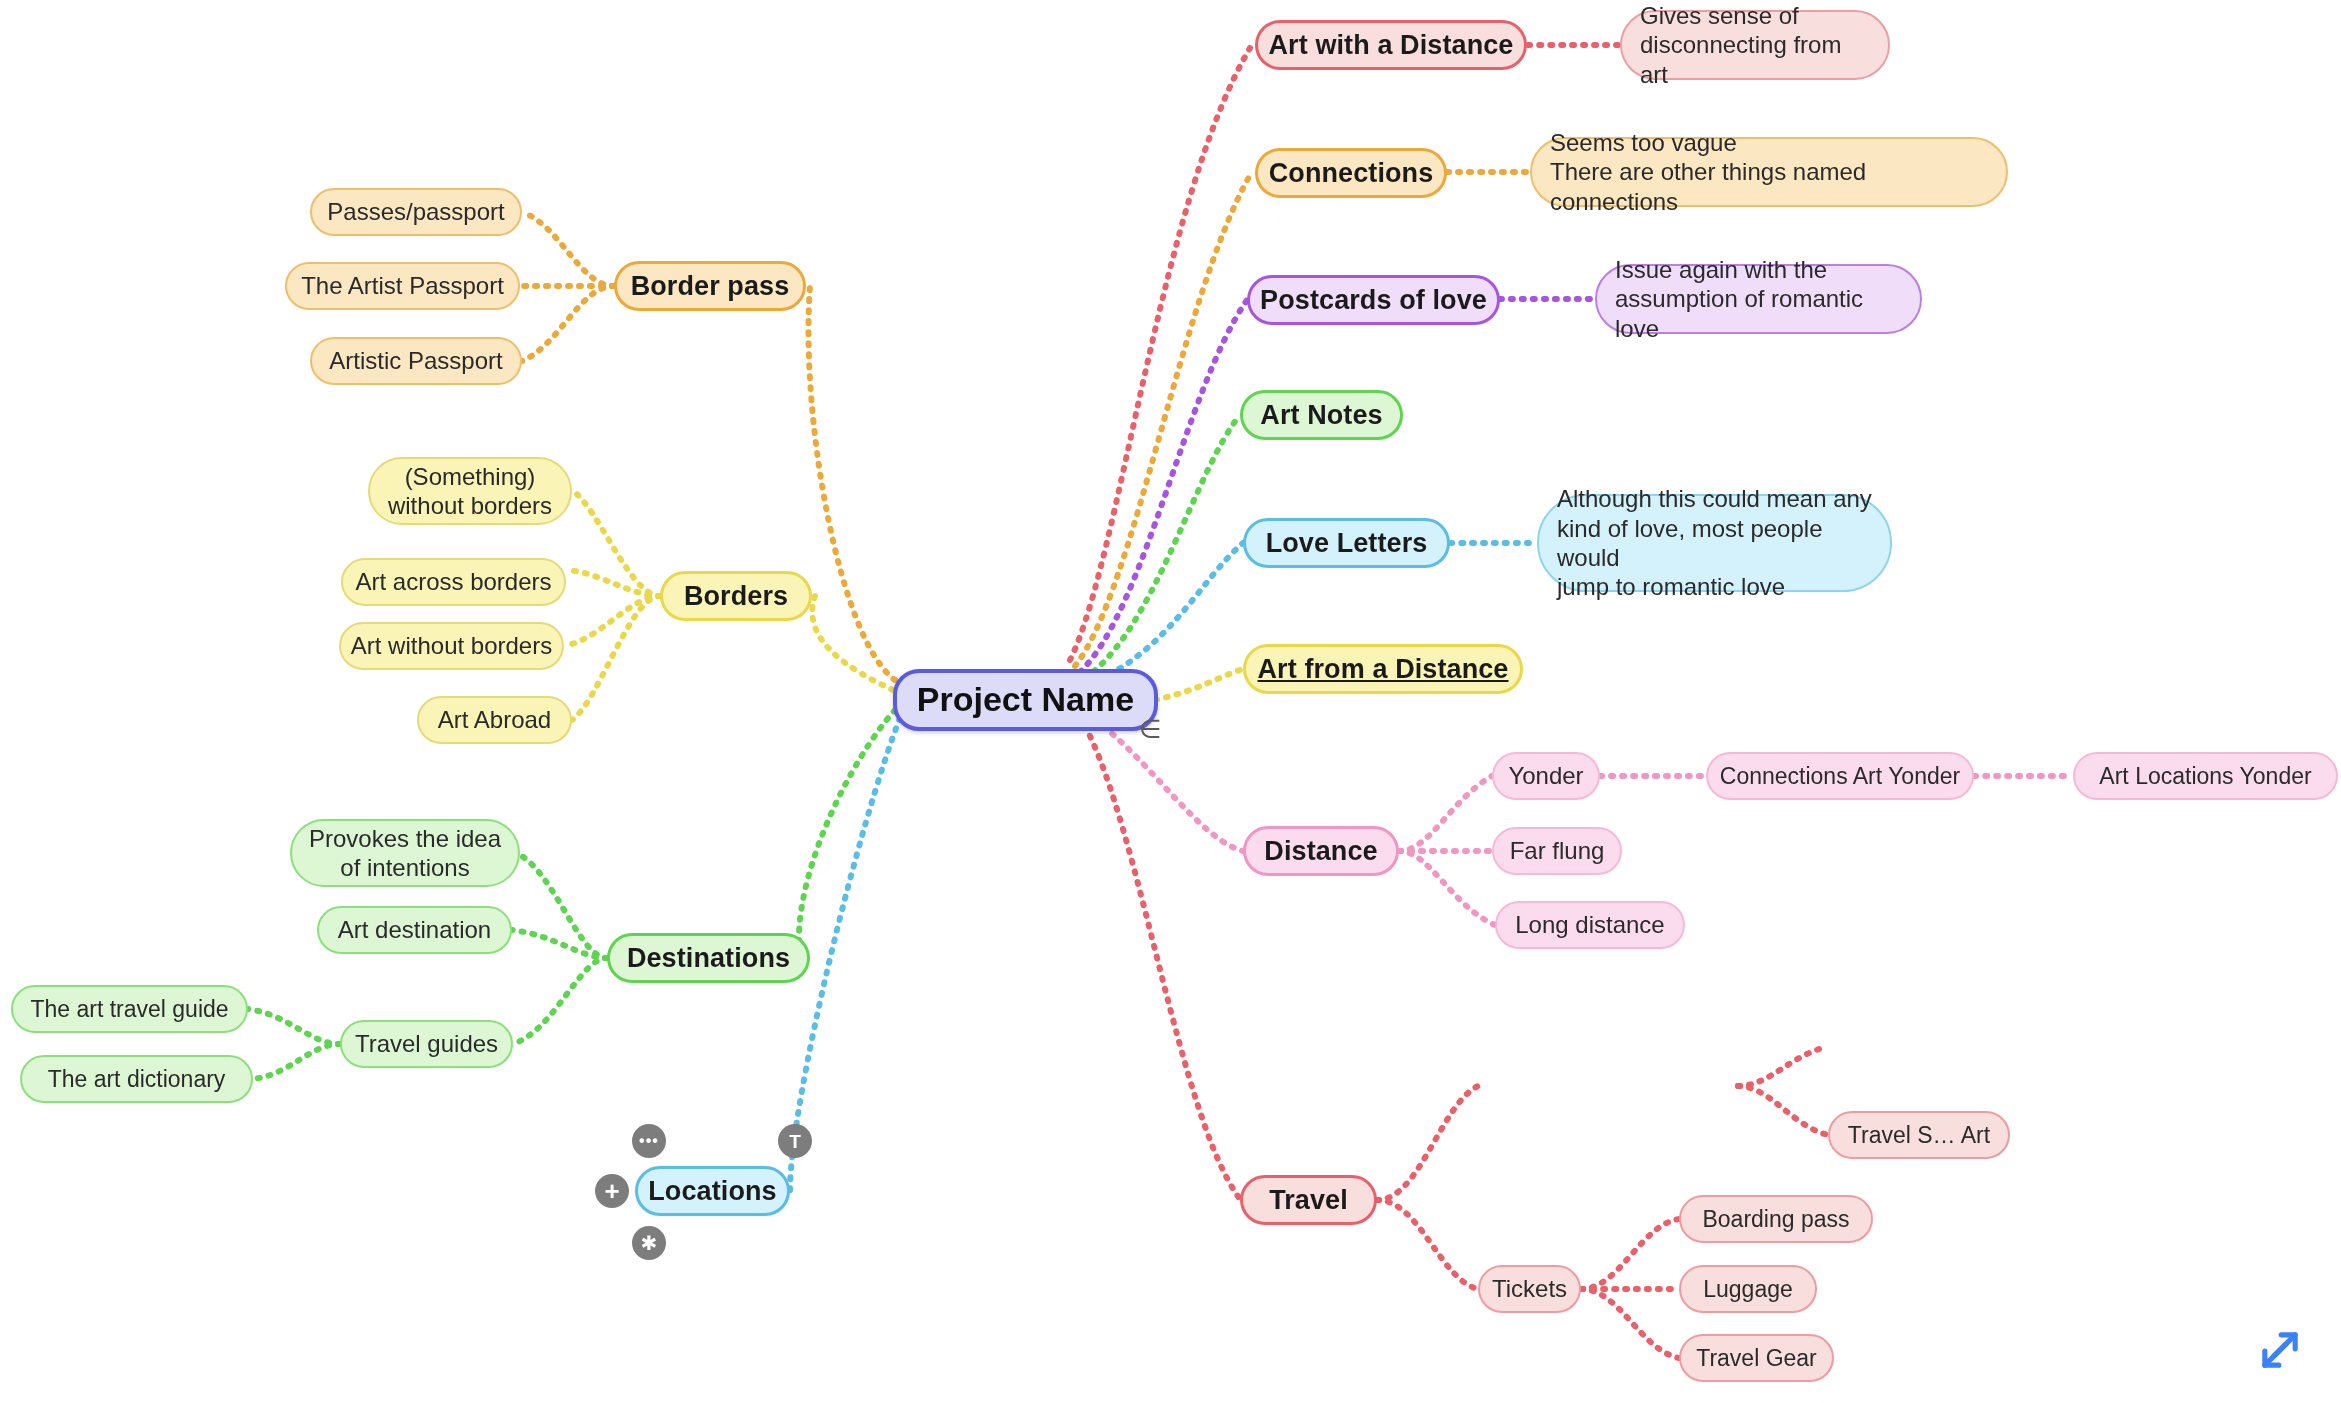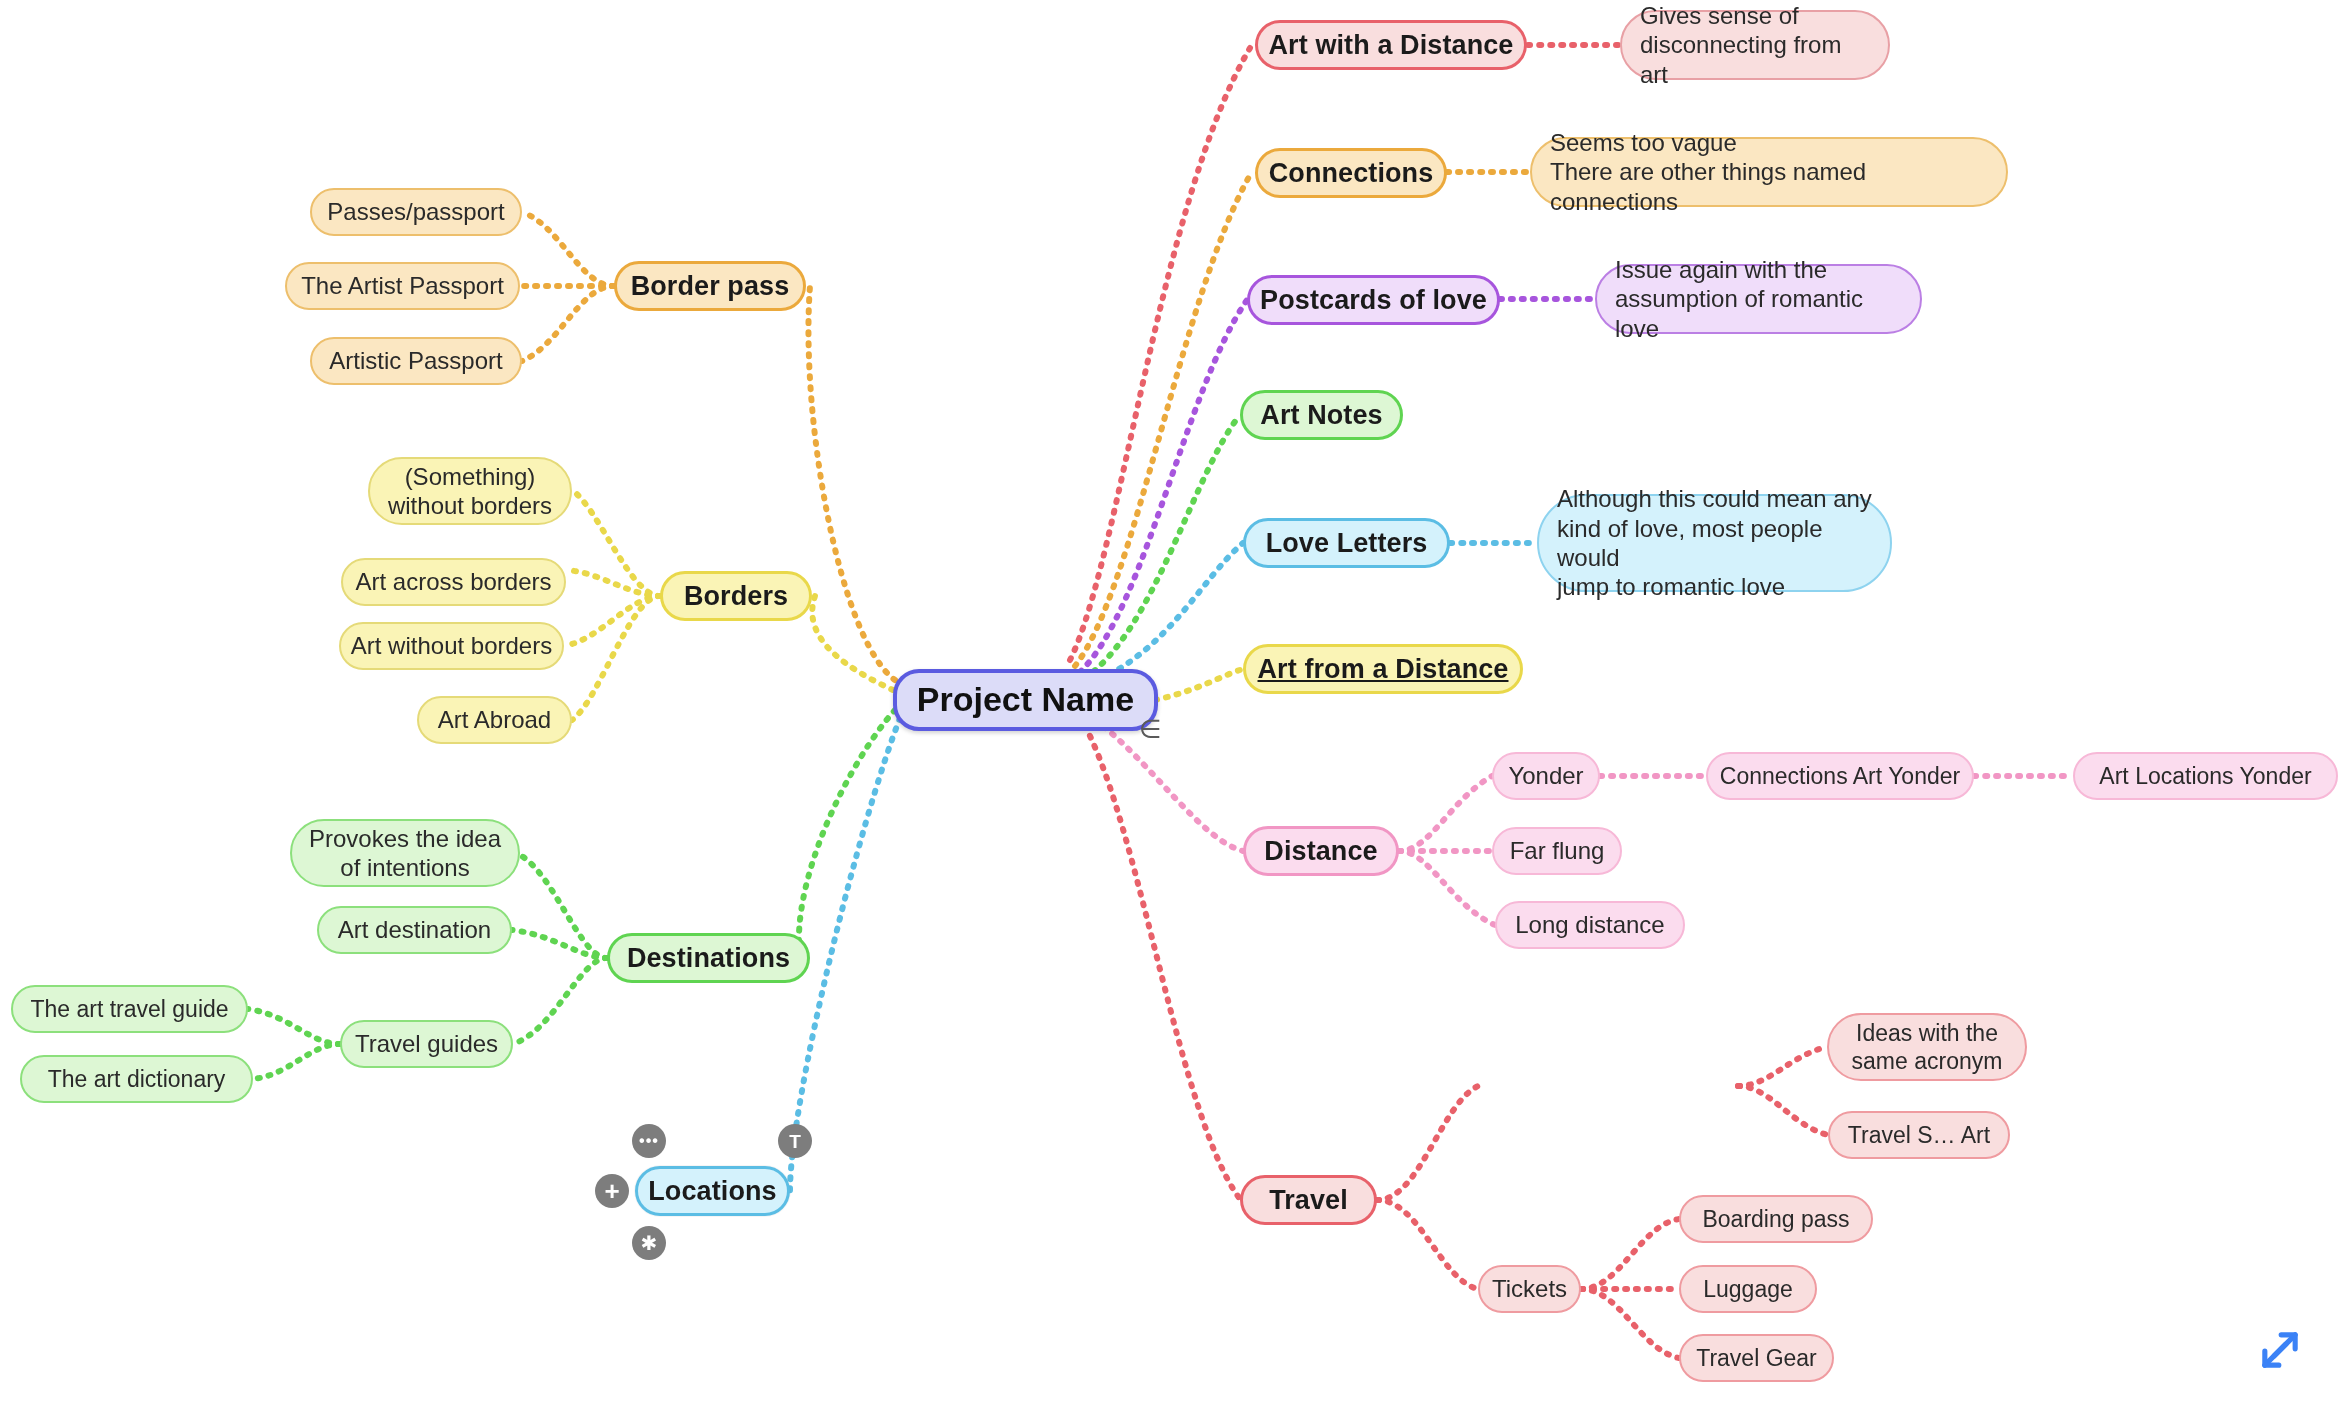--- a/index.html
+++ b/index.html
@@ -147,24 +147,20 @@
   <div class="node lvl2" style="left:1492px;top:827px;width:130px;height:48px;background:#fbdcee;border-color:#f7b8d7;">
     <span>Far flung</span>
   </div>
   <div class="node lvl2" style="left:1495px;top:901px;width:190px;height:48px;background:#fbdcee;border-color:#f7b8d7;">
     <span>Long distance</span>
   </div>
 
   <div class="node lvl1" style="left:1240px;top:1175px;width:137px;height:50px;background:#f9dede;border-color:#e8616a;">
     <span>Travel</span>
   </div>
-  <div class="node lvl3" style="left:1827px;top:1013px;width:200px;height:68px;background:#f9dede;border-color:#ef9ba0;">
-    <span>Ideas with the
-same acronym</span>
-  </div>
   <div class="node lvl3" style="left:1828px;top:1111px;width:182px;height:48px;background:#f9dede;border-color:#ef9ba0;">
     <span>Travel S… Art</span>
   </div>
   <div class="node lvl2" style="left:1478px;top:1265px;width:103px;height:48px;background:#f9dede;border-color:#ef9ba0;">
     <span>Tickets</span>
   </div>
   <div class="node lvl3" style="left:1679px;top:1195px;width:194px;height:48px;background:#f9dede;border-color:#ef9ba0;">
     <span>Boarding pass</span>
   </div>
   <div class="node lvl3" style="left:1679px;top:1265px;width:138px;height:48px;background:#f9dede;border-color:#ef9ba0;">

